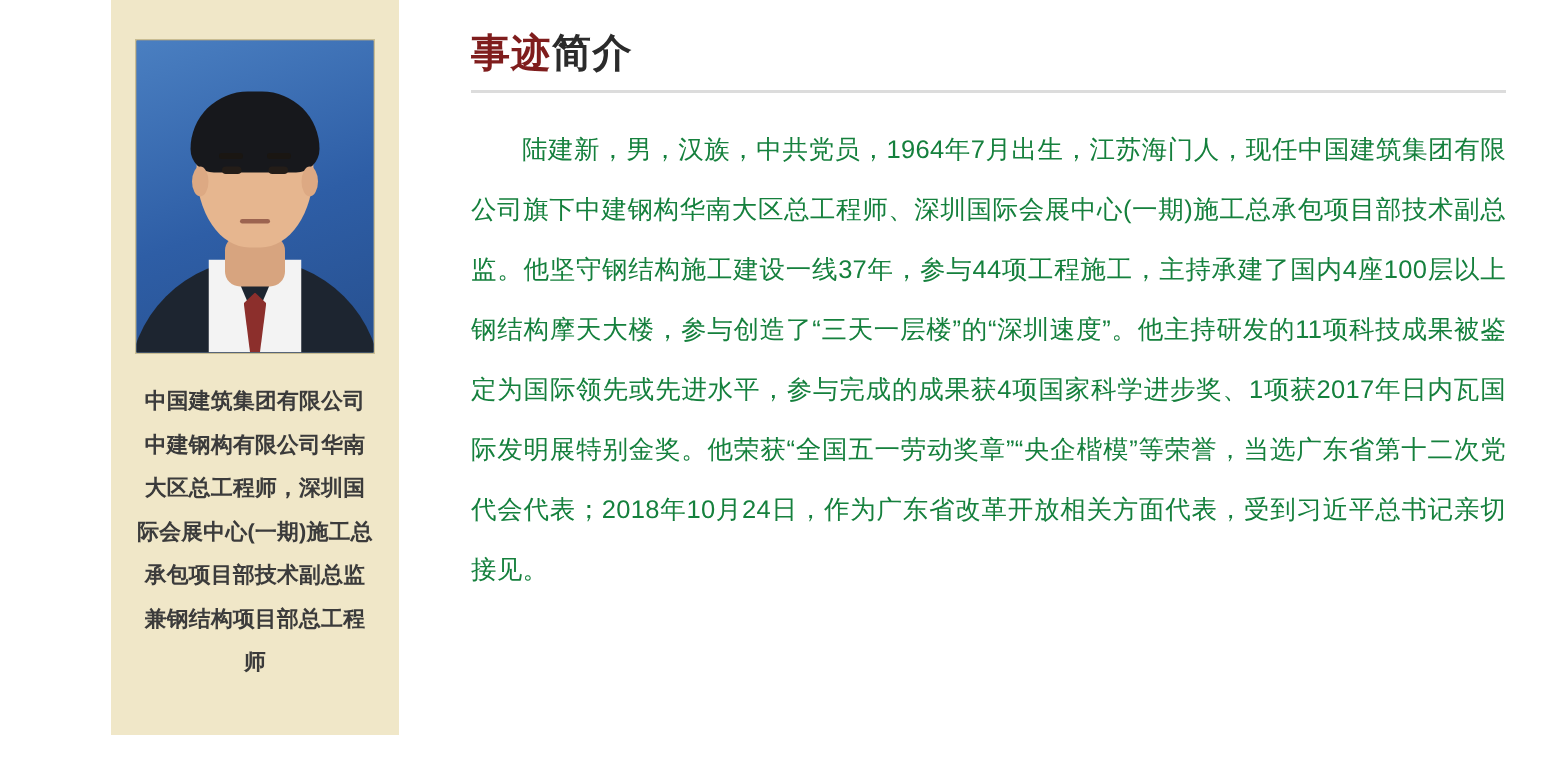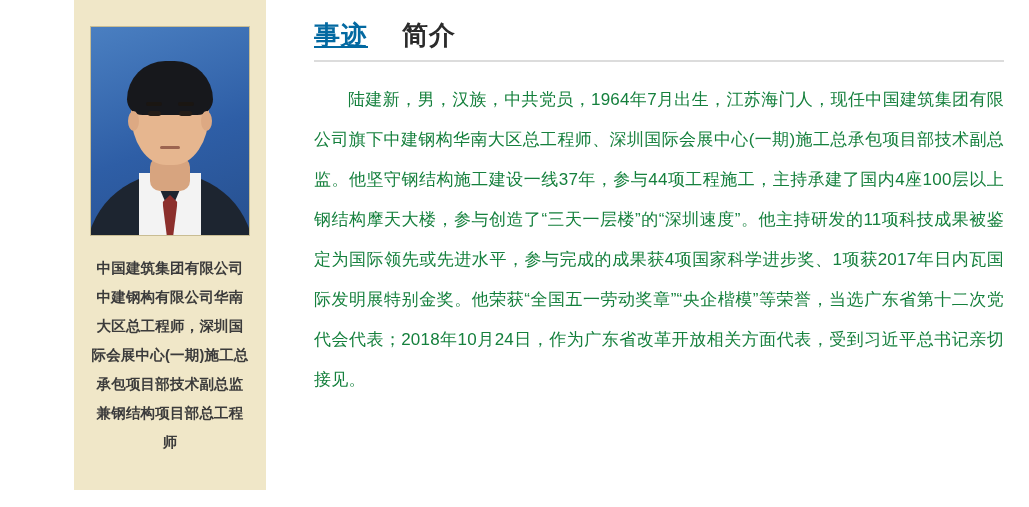--- a/index.html
+++ b/index.html
@@ -178,22 +178,22 @@
     right: 14px;
     top: 0;
   }
   .section-title {
     margin-top: 18px;
     font-size: 26px;
     font-weight: bold;
     letter-spacing: 1px;
     line-height: 34px;
   }
-  .title-red { color: #0369a1; text-decoration: underline; }
-  .title-dark { color: #2b2b2b; margin-left: 34px; }
+  .title-red { color: #7f1d1d; }
+  .title-dark { color: #2b2b2b; }
   .title-rule {
     margin-top: 8px;
     width: 690px;
     height: 2px;
     background: #dcdcdc;
   }
   .body-text {
     margin-top: 18px;
     width: 690px;
     font-size: 17px;

